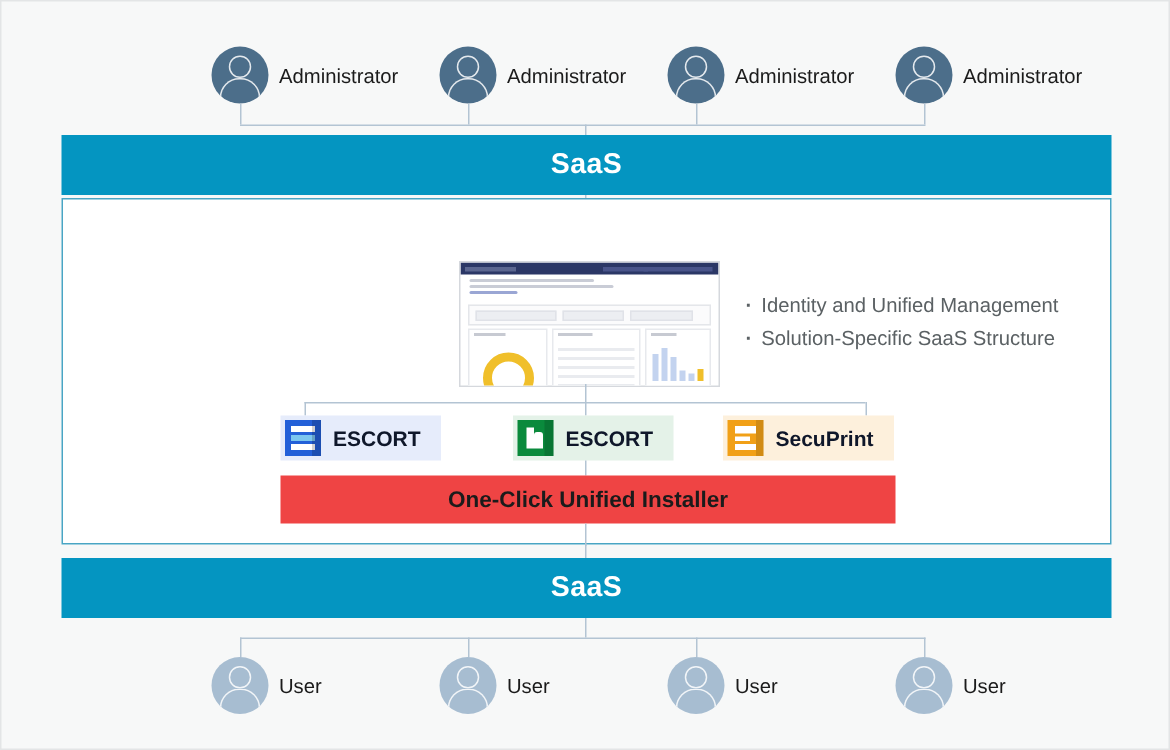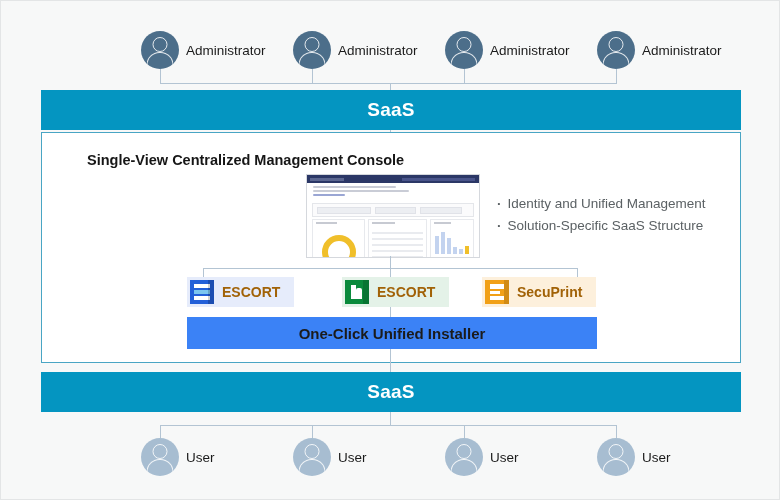--- a/index.html
+++ b/index.html
@@ -118,21 +118,21 @@
   }
   .bullets div::before{content:"\00b7";margin-right:6px;font-weight:bold;}
 
   
   .prod{
     position:absolute;height:30px;display:flex;align-items:center;
   }
   .prod .pico{
     width:24px;height:24px;margin:0 8px 0 3px;position:relative;flex:0 0 24px;
   }
-  .prod .pname{font-size:14px;font-weight:bold;color:#a16207;padding-right:14px;white-space:nowrap;}
+  .prod .pname{font-size:14px;font-weight:bold;color:#0f172a;padding-right:14px;white-space:nowrap;}
 
   
   .ico-escort{background:#2360d8;}
   .ico-escort i{position:absolute;left:4px;width:16px;height:4px;background:#ffffff;}
   .ico-escort i:nth-child(1){top:4px;}
   .ico-escort i:nth-child(2){top:10px;background:#7cc6ef;}
   .ico-escort i:nth-child(3){top:16px;}
   .ico-escort .sh{position:absolute;right:0;top:0;width:6px;height:24px;background:rgba(0,0,0,.18);}
 
   
@@ -145,21 +145,21 @@
   .ico-secu{background:#f1a017;}
   .ico-secu i{position:absolute;left:5px;background:#ffffff;}
   .ico-secu i:nth-child(1){top:4px;width:14px;height:5px;}
   .ico-secu i:nth-child(2){top:11px;width:10px;height:3px;}
   .ico-secu i:nth-child(3){top:16px;width:14px;height:4px;}
   .ico-secu .sh{position:absolute;right:0;top:0;width:5px;height:24px;background:rgba(0,0,0,.13);}
 
   
   .installer{
     position:absolute;left:145px;top:184px;width:410px;height:32px;
-    background:#3b82f6;
+    background:#ef4444;
     display:flex;align-items:center;justify-content:center;
     font-size:15px;font-weight:bold;color:#1b1b1b;
   }
 </style>
 </head>
 <body>
 
 <div id="canvas">
 
   <div class="person" style="left:140px;top:30px;">
@@ -200,21 +200,20 @@
 
   <div class="saas-bar" style="top:89px;">
     <span>SaaS</span>
   </div>
 
   <div class="ln-v" style="left:389px;top:129px;height:4px;"></div>
 
   <div class="panel">
 
     <div class="panel-head">
-      <div class="panel-title">Single-View Centralized Management Console</div>
     </div>
 
     <div class="dash">
       <div class="dash-topbar">
         <span class="tb-l"></span>
           <span class="tb-m"></span>
           <span class="tb-r"></span>
       </div>
       <div class="dash-note">
           <i></i>

